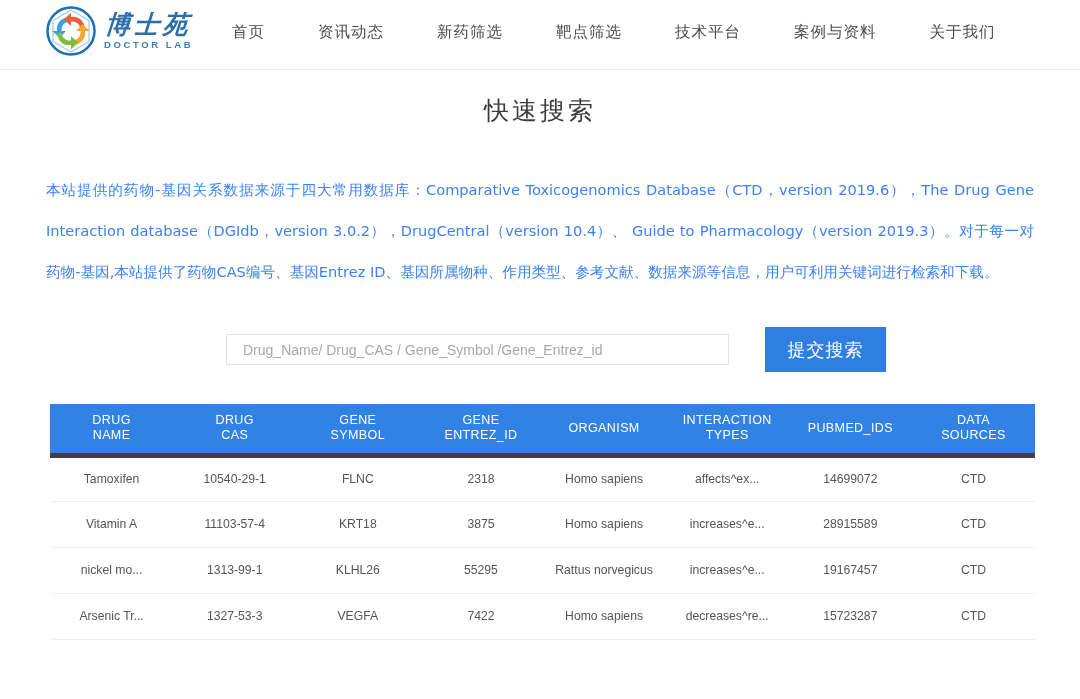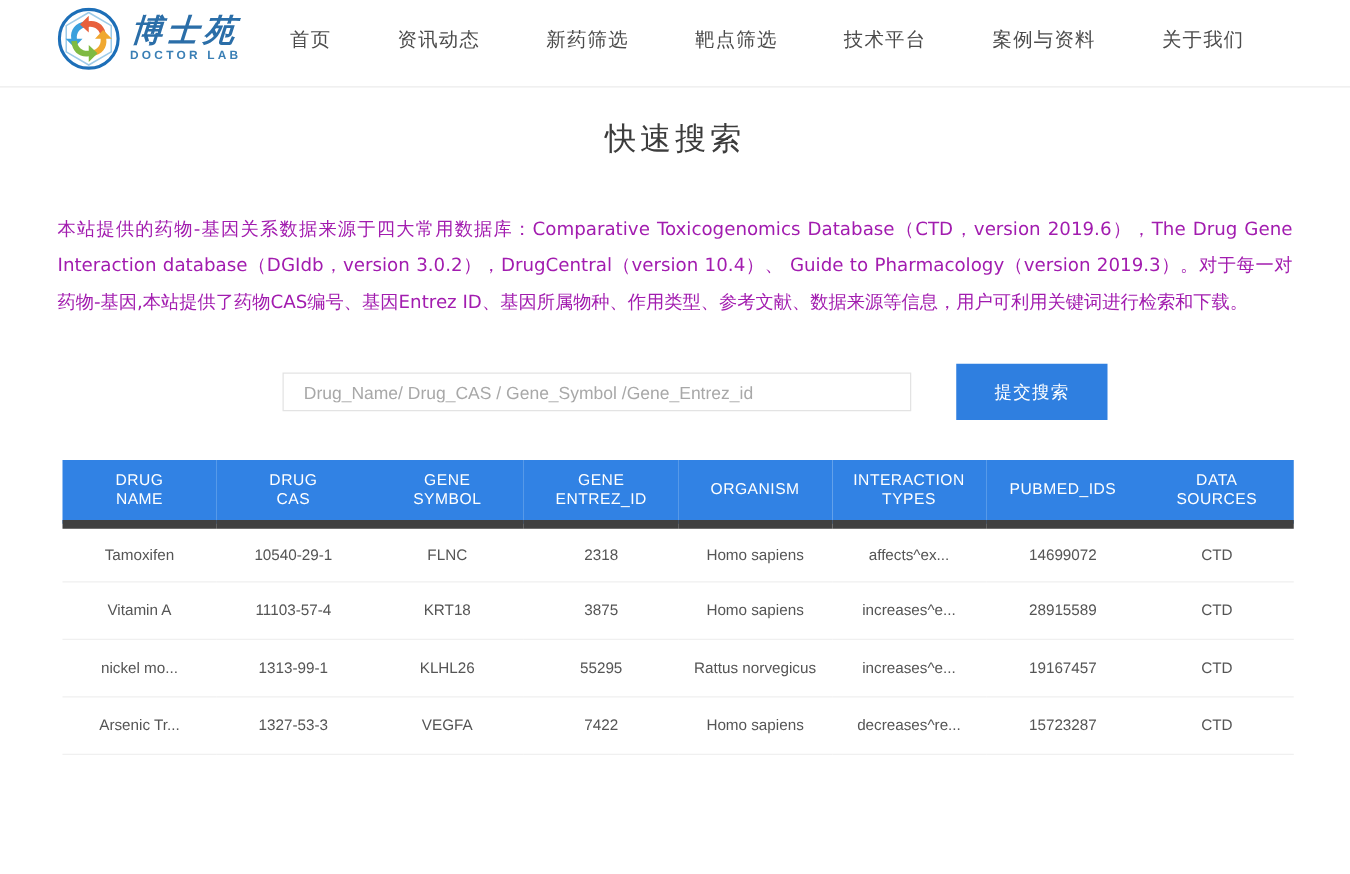--- a/index.html
+++ b/index.html
@@ -90,22 +90,22 @@
     color: #3c3c3c;
     letter-spacing: 3px;
     font-family: Liberation Serif, serif;
   }
 
   
   .desc {
     margin: 42px 46px 0 46px;
     width: 988px;
     font-size: 14.6px;
-    line-height: 29px;
-    color: #a21caf;
+    line-height: 41px;
+    color: #3b82f6;
     text-align: justify;
     font-family: "DejaVu Sans", "Liberation Sans", sans-serif;
   }
 
   
   .search-row {
     margin-top: 35px;
     display: flex;
     align-items: center;
     padding-left: 226px;
@@ -122,21 +122,21 @@
     font-family: "Liberation Sans", sans-serif;
   }
   .search-input::placeholder { color: #a8a8a8; }
   .search-btn {
     margin-left: 36px;
     width: 121px;
     height: 45px;
     background: #2f7fe0;
     border: none;
     color: #ffffff;
-    font-size: 14px;
+    font-size: 18px;
     letter-spacing: 1px;
     cursor: pointer;
     font-family: Liberation Serif, serif;
   }
 
   
   .table-wrap {
     margin: 32px 0 0 50px;
     width: 985px;
   }
@@ -161,21 +161,21 @@
     height: 46px;
     text-align: center;
     font-size: 12.2px;
     color: #555555;
     border-bottom: 1px solid #f0f0f0;
     padding: 0 2px;
     white-space: nowrap;
     overflow: hidden;
     text-overflow: ellipsis;
   }
-  table.data tbody tr:first-child td { border-top: 7px solid #404040; }
+  table.data tbody tr:first-child td { border-top: 5px solid #404040; }
   .hdr-line { display: block; }
 </style>
 </head>
 <body>
 
 <div class="header">
 
   <div class="brand">
     <span>
       <svg class="brand-mark" viewBox="0 0 100 100" xmlns="http://www.w3.org/2000/svg">

